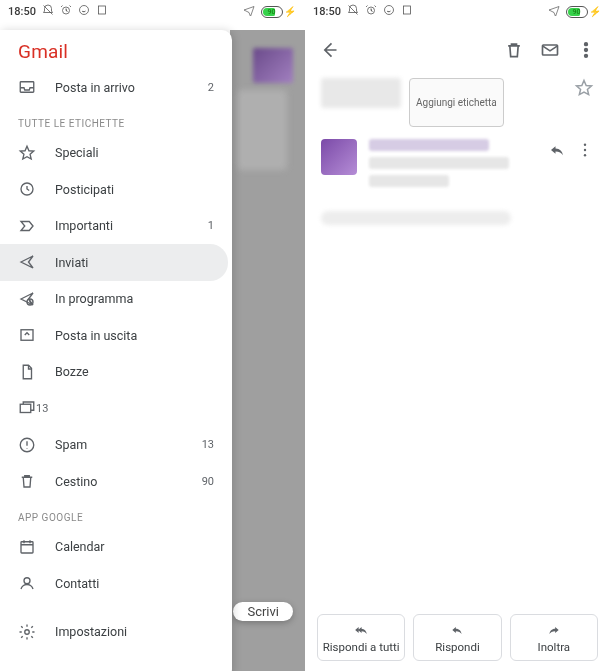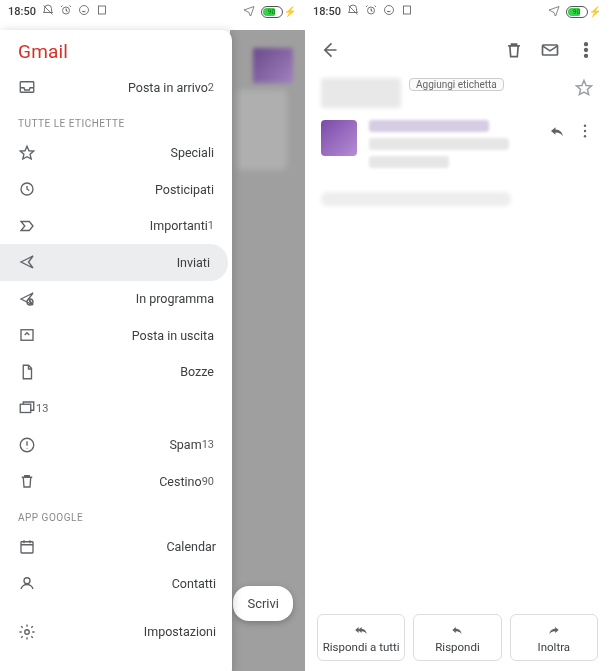--- a/index.html
+++ b/index.html
@@ -16,43 +16,43 @@
   .batt-pill{ width:22px;height:12px;border:1px solid #555;border-radius:6px;position:relative;display:flex;align-items:center;justify-content:center;font-size:7px;color:#1a8a1a;font-weight:600;}
   .batt-pill::before{content:"";position:absolute;left:1px;top:1px;bottom:1px;right:7px;background:#36d24a;border-radius:5px 2px 2px 5px;z-index:-1;}
   .bolt{font-size:10px;color:#555;}
 
   
   .left-phone-body{position:relative;height:calc(100% - 22px);}
   .bg-dim{position:absolute;inset:0;background:#fff;}
   .bg-dim-right{position:absolute;top:0;right:0;bottom:0;width:75px;background:rgba(80,80,80,0.55);}
   .bg-blur-thumb{position:absolute;top:18px;right:12px;width:40px;height:35px;background:linear-gradient(135deg,#6a4a8a,#a280c0);filter:blur(2px);border-radius:2px;}
   .bg-blur-list{position:absolute;top:60px;right:18px;width:50px;height:80px;background:rgba(200,200,200,0.4);filter:blur(3px);border-radius:4px;}
-  .compose-fab{position:absolute;bottom:58px;right:12px;background:#fff;border-radius:16px;padding:10px 14px;box-shadow:0 2px 6px rgba(0,0,0,0.25);font-size:13px;color:#444;}
+  .compose-fab{position:absolute;bottom:58px;right:12px;background:#fff;border-radius:16px;padding:2px 14px;box-shadow:0 2px 6px rgba(0,0,0,0.25);font-size:13px;color:#444;}
 
   .drawer{position:absolute;top:0;left:0;bottom:0;width:232px;background:#fff;box-shadow:2px 0 8px rgba(0,0,0,0.15);border-top-right-radius:10px;border-bottom-right-radius:10px;overflow:hidden;display:flex;flex-direction:column;}
   .drawer-header{padding:10px 18px 6px 18px;}
   .gmail-logo{color:#d93025;font-size:19px;font-weight:400;letter-spacing:0.2px;}
   .drawer-scroll{flex:1;overflow:hidden;}
   .item{display:flex;align-items:center;padding:0 16px 0 18px;height:36.5px;position:relative;color:#3c4043;}
   .item svg{width:18px;height:18px;fill:none;stroke:#5f6368;stroke-width:1.8;}
-  .item .label{font-size:12.5px;margin-left:27px;flex:1;text-align:right;}
+  .item .label{font-size:12.5px;margin-left:19px;flex:1;}
   .item .count{font-size:11px;color:#5f6368;margin-right:2px;}
   .item.selected{background:#ecedee;border-top-right-radius:18px;border-bottom-right-radius:18px;margin-right:4px;}
   .section{padding:12px 18px 6px 18px;font-size:10px;letter-spacing:0.5px;color:#8a8a8a;text-transform:uppercase;}
 
   
   .right-body{height:calc(100% - 22px);display:flex;flex-direction:column;background:#fff;}
   .appbar{display:flex;align-items:center;padding:6px 10px;gap:8px;}
   .appbar .spacer{flex:1;}
   .appbar svg{width:20px;height:20px;stroke:#5f6368;stroke-width:2;fill:none;}
   .icon-btn{padding:4px;cursor:pointer;}
 
   .subject-row{display:flex;align-items:flex-start;padding:4px 16px 8px 16px;gap:8px;}
   .subject-blur{flex:0 0 auto;width:80px;height:30px;background:#e8e8e8;border-radius:3px;filter:blur(2px);}
-  .label-chip{font-size:10px;border:1px solid #ccc;border-radius:4px;padding:0 6px;color:#666;background:#fafafa;}
+  .label-chip{font-size:10px;border:1px solid #ccc;border-radius:4px;padding:18px 6px;color:#666;background:#fafafa;}
   .subject-row .spacer{flex:1;}
   .star svg{width:20px;height:20px;fill:none;stroke:#9aa0a6;stroke-width:1.8;}
 
   .sender-row{display:flex;align-items:flex-start;padding:4px 16px 8px 16px;gap:12px;}
   .avatar{width:36px;height:36px;border-radius:4px;background:linear-gradient(135deg,#7b4aa8,#b58dd6);flex:0 0 auto;}
   .sender-lines{flex:1;}
   .blur-line{height:12px;background:#e6e6e6;border-radius:3px;filter:blur(1.5px);margin-bottom:6px;}
   .blur-line.w1{width:120px;background:#d6cce4;}
   .blur-line.w2{width:140px;}
   .blur-line.w3{width:80px;}

